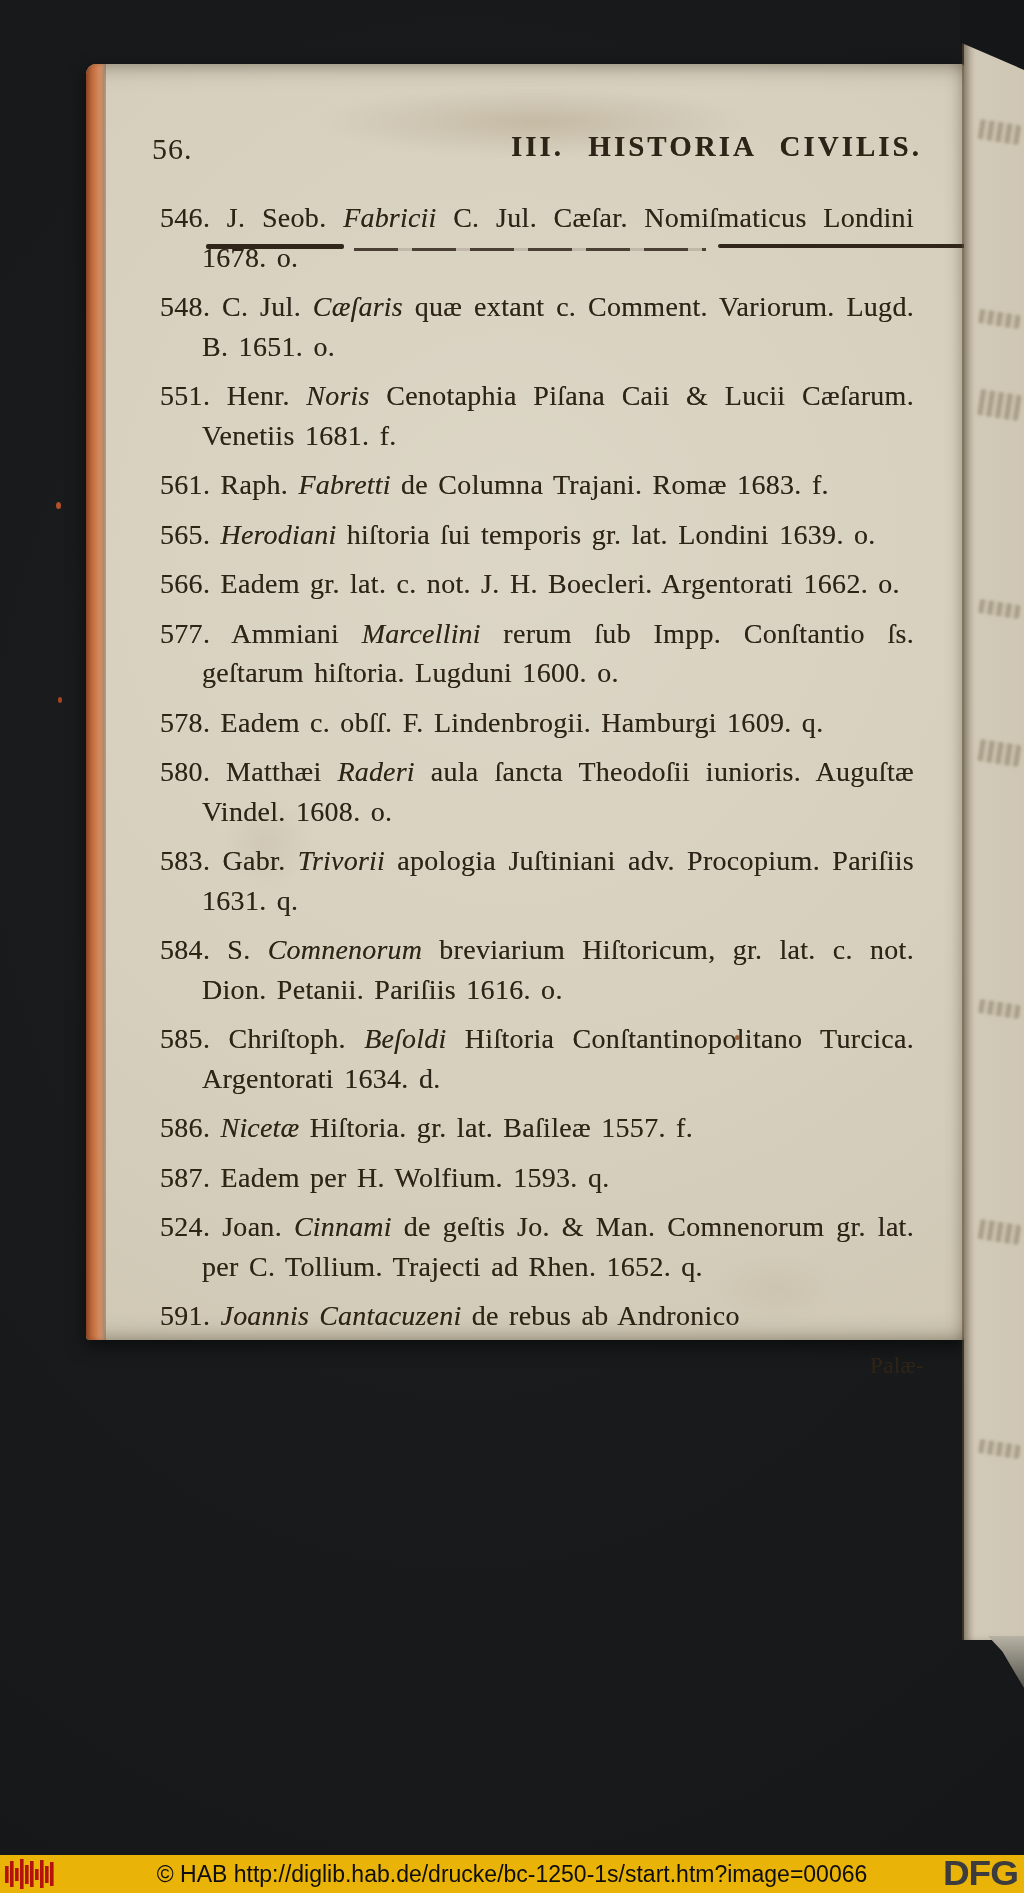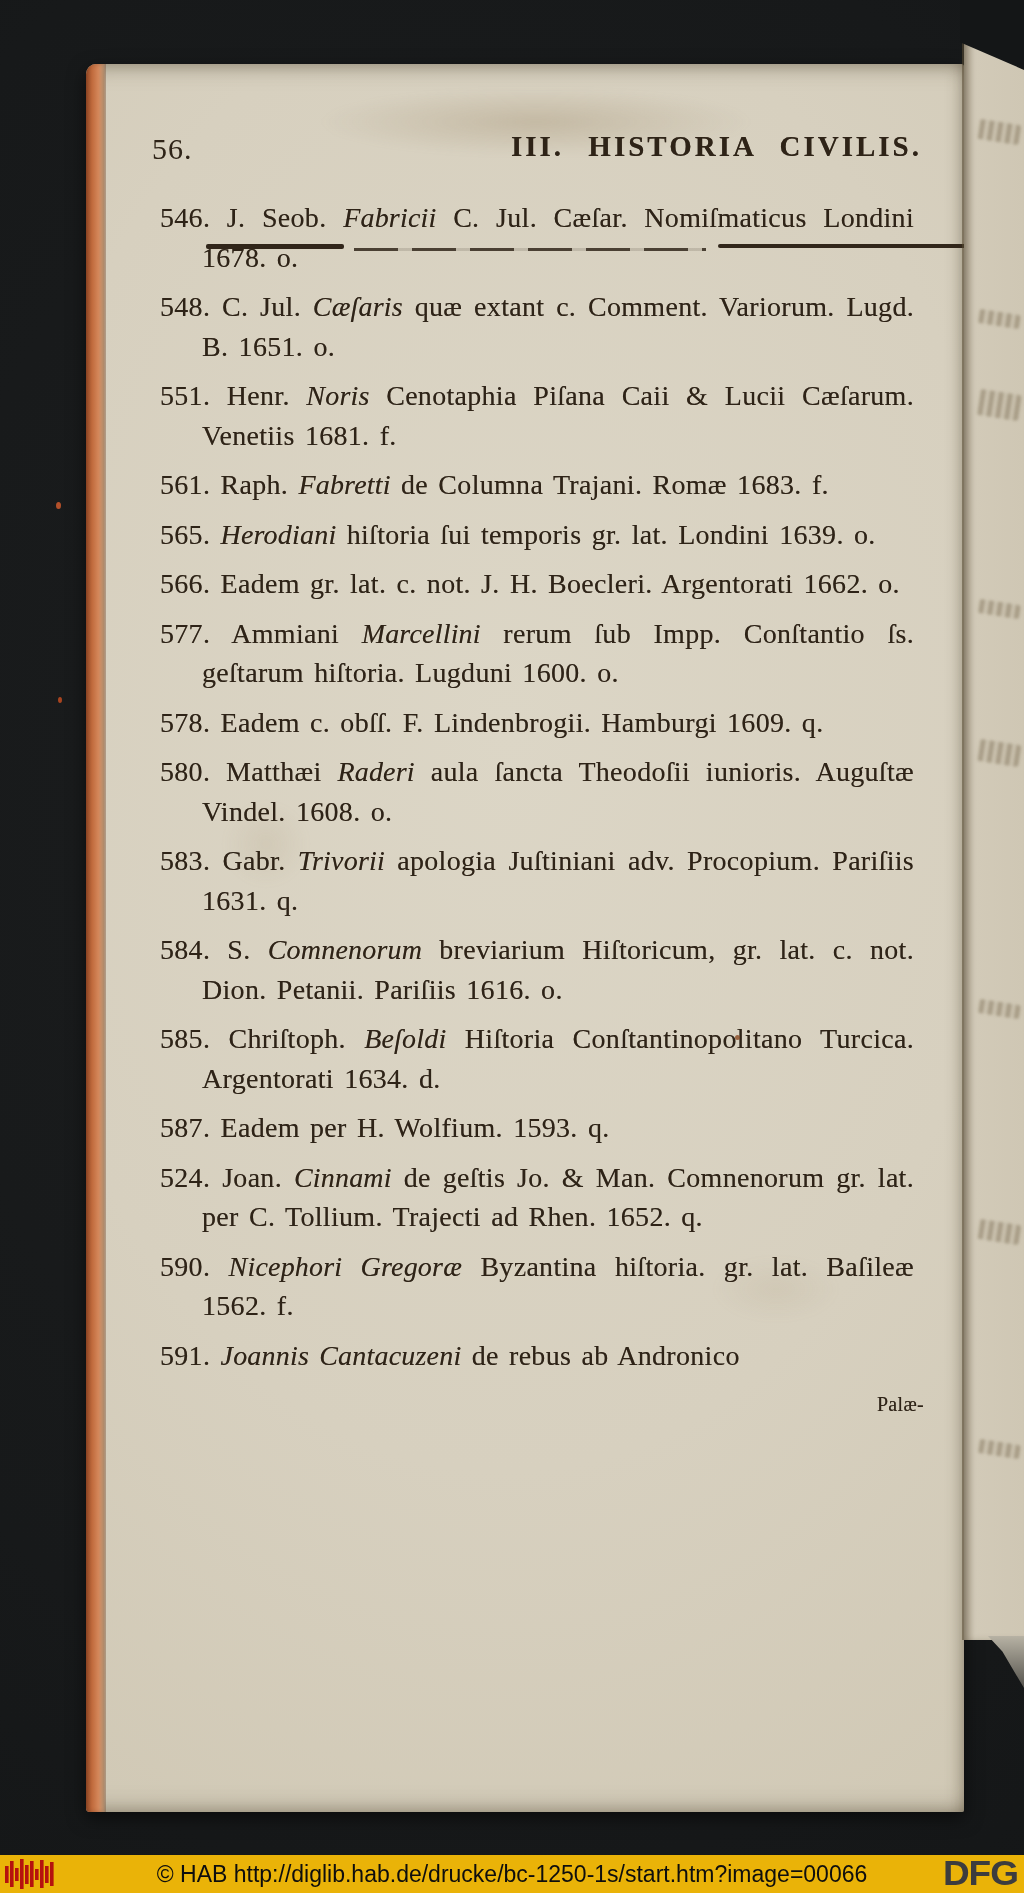--- a/index.html
+++ b/index.html
@@ -3,21 +3,21 @@
 <meta charset="utf-8">
 <style>
   html,body{margin:0;padding:0;}
   body{
     width:1024px;height:1893px;position:relative;overflow:hidden;
     background:radial-gradient(130% 90% at 45% 42%, #1b1d1e 0%, #17191a 55%, #121415 100%);
     font-family:"Liberation Serif", serif;
   }
   
   .page{
-    position:absolute;left:86px;top:64px;width:878px;height:1748px;
+    position:absolute;left:86px;top:64px;width:878px;height:1276px;
     background:radial-gradient(115% 85% at 48% 38%, #dcd6c6 0%, #d7d0bf 50%, #cfc7b3 92%, #c6bda8 100%);
     border-radius:10px 3px 2px 4px;
     box-shadow:inset 0 14px 22px -14px rgba(70,58,38,.55),
                inset 0 -16px 22px -16px rgba(70,58,38,.5),
                inset -10px 0 18px -10px rgba(70,58,38,.45),
                0 6px 18px rgba(0,0,0,.55);
   }
   .fore-edge{
     position:absolute;left:0;top:0;width:20px;height:100%;
     background:linear-gradient(90deg,#8a4423 0%,#c06a3c 30%,#d4875a 62%,#caa27f 88%,rgba(214,207,191,0) 100%);
@@ -45,21 +45,21 @@
   .rule-c{position:absolute;left:632px;top:180px;width:290px;height:4px;background:#31261a;border-radius:2px;}
 
   
   .entries{position:absolute;left:64px;right:40px;top:124px;color:#2e2317;}
   .entry{
     margin:10px;padding-left:42px;text-indent:-42px;text-align:justify;
     font-size:28px;line-height:39.5px;letter-spacing:.3px;word-spacing:3px;
     text-shadow:0 0 .5px rgba(46,35,23,.5);
   }
   .entry em{font-style:italic;letter-spacing:.2px;}
-  .catchword{margin:0;text-align:right;font-size:20px;line-height:39.5px;letter-spacing:.3px;
+  .catchword{margin:0;text-align:right;font-size:23px;line-height:39.5px;letter-spacing:.3px;
     color:#2e2317;text-shadow:0 0 .5px rgba(46,35,23,.5);}
 
   
   .right-strip{
     position:absolute;left:964px;top:42px;width:60px;height:1598px;
     background:linear-gradient(90deg,#b9b09c 0%,#d2cab8 18%,#cfc7b4 100%);
     box-shadow:inset 6px 0 10px -4px rgba(60,48,30,.55);
   }
   .gutter-line{position:absolute;left:-2px;top:0;width:2px;height:100%;background:rgba(90,76,52,.55);}
   .mark{position:absolute;left:14px;width:42px;height:14px;border-radius:3px;filter:blur(1.5px);
@@ -115,23 +115,23 @@
       <p class="entry"><span>551. Henr. </span><em>Noris</em><span> Cenotaphia Piſana Caii &amp; Lucii Cæſarum. Venetiis 1681. f.</span></p>
       <p class="entry"><span>561. Raph. </span><em>Fabretti</em><span> de Columna Trajani. Romæ 1683. f.</span></p>
       <p class="entry"><span>565. </span><em>Herodiani</em><span> hiſtoria ſui temporis gr. lat. Londini 1639. o.</span></p>
       <p class="entry"><span>566. Eadem gr. lat. c. not. J. H. Boecleri. Argentorati 1662. o.</span></p>
       <p class="entry"><span>577. Ammiani </span><em>Marcellini</em><span> rerum ſub Impp. Conſtantio ſs. geſtarum hiſtoria. Lugduni 1600. o.</span></p>
       <p class="entry"><span>578. Eadem c. obſſ. F. Lindenbrogii. Hamburgi 1609. q.</span></p>
       <p class="entry"><span>580. Matthæi </span><em>Raderi</em><span> aula ſancta Theodoſii iunioris. Auguſtæ Vindel. 1608. o.</span></p>
       <p class="entry"><span>583. Gabr. </span><em>Trivorii</em><span> apologia Juſtiniani adv. Procopium. Pariſiis 1631. q.</span></p>
       <p class="entry"><span>584. S. </span><em>Comnenorum</em><span> breviarium Hiſtoricum, gr. lat. c. not. Dion. Petanii. Pariſiis 1616. o.</span></p>
       <p class="entry"><span>585. Chriſtoph. </span><em>Beſoldi</em><span> Hiſtoria Conſtantinopolitano Turcica. Argentorati 1634. d.</span></p>
+      <p class="entry"><span>586. </span><em>Nicetæ</em><span> Hiſtoria. gr. lat. Baſileæ 1557. f.</span></p>
       <p class="entry"><span>587. Eadem per H. Wolfium. 1593. q.</span></p>
       <p class="entry"><span>524. Joan. </span><em>Cinnami</em><span> de geſtis Jo. &amp; Man. Comnenorum gr. lat. per C. Tollium. Trajecti ad Rhen. 1652. q.</span></p>
-      <p class="entry"><span>590. </span><em>Nicephori Gregoræ</em><span> Byzantina hiſtoria. gr. lat. Baſileæ 1562. f.</span></p>
       <p class="entry"><span>591. </span><em>Joannis Cantacuzeni</em><span> de rebus ab Andronico</span></p>
       <p class="catchword">Palæ-</p>
     </div>
 </div>
 
 <div class="right-strip">
   <div class="gutter-line"></div>
   <div class="mark m8"></div>
   <div class="mark m1"></div>
   <div class="mark m2"></div>

